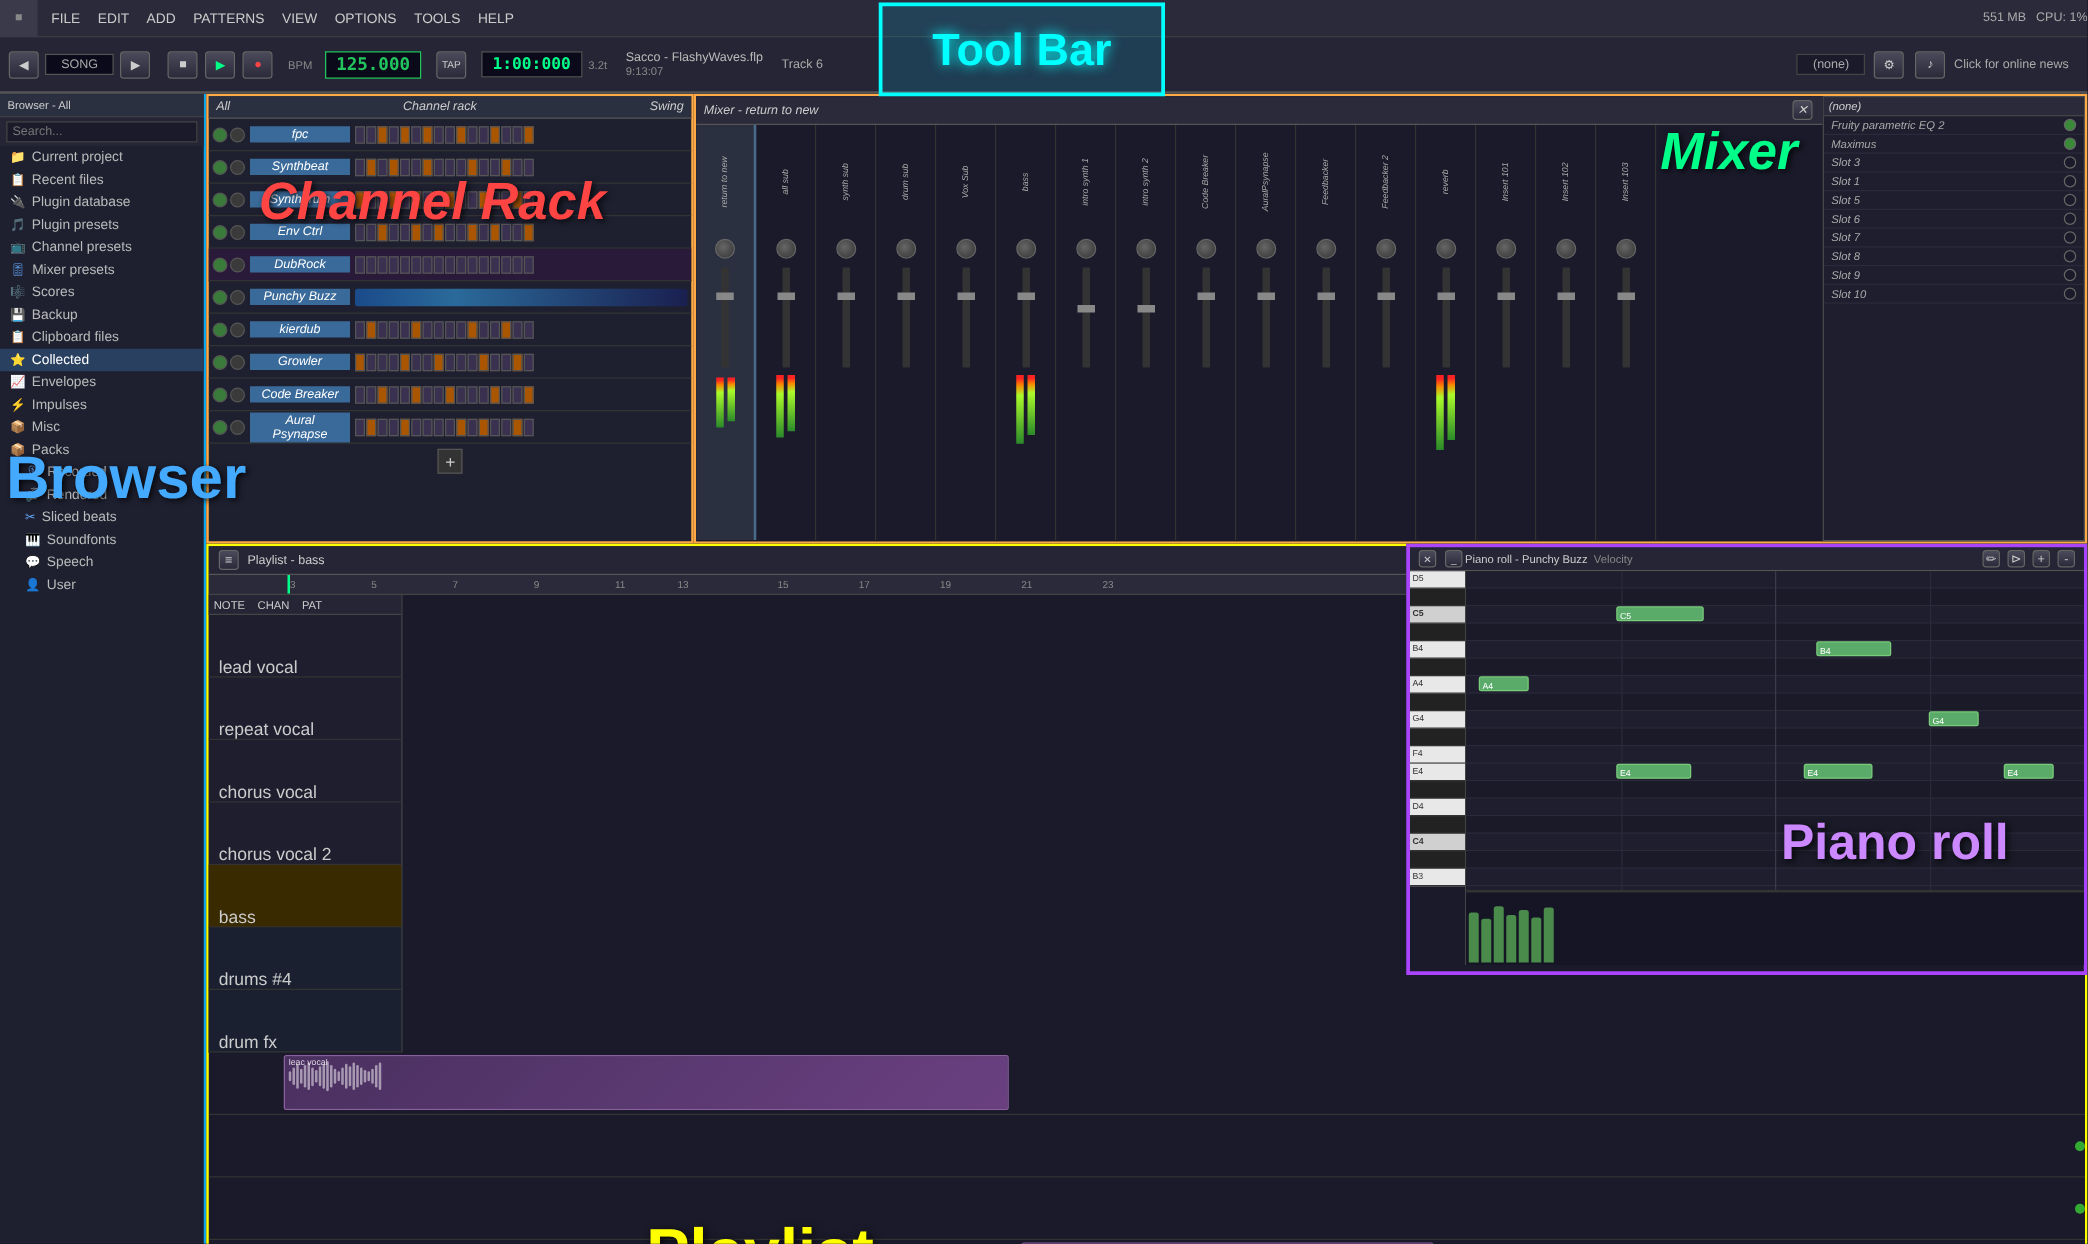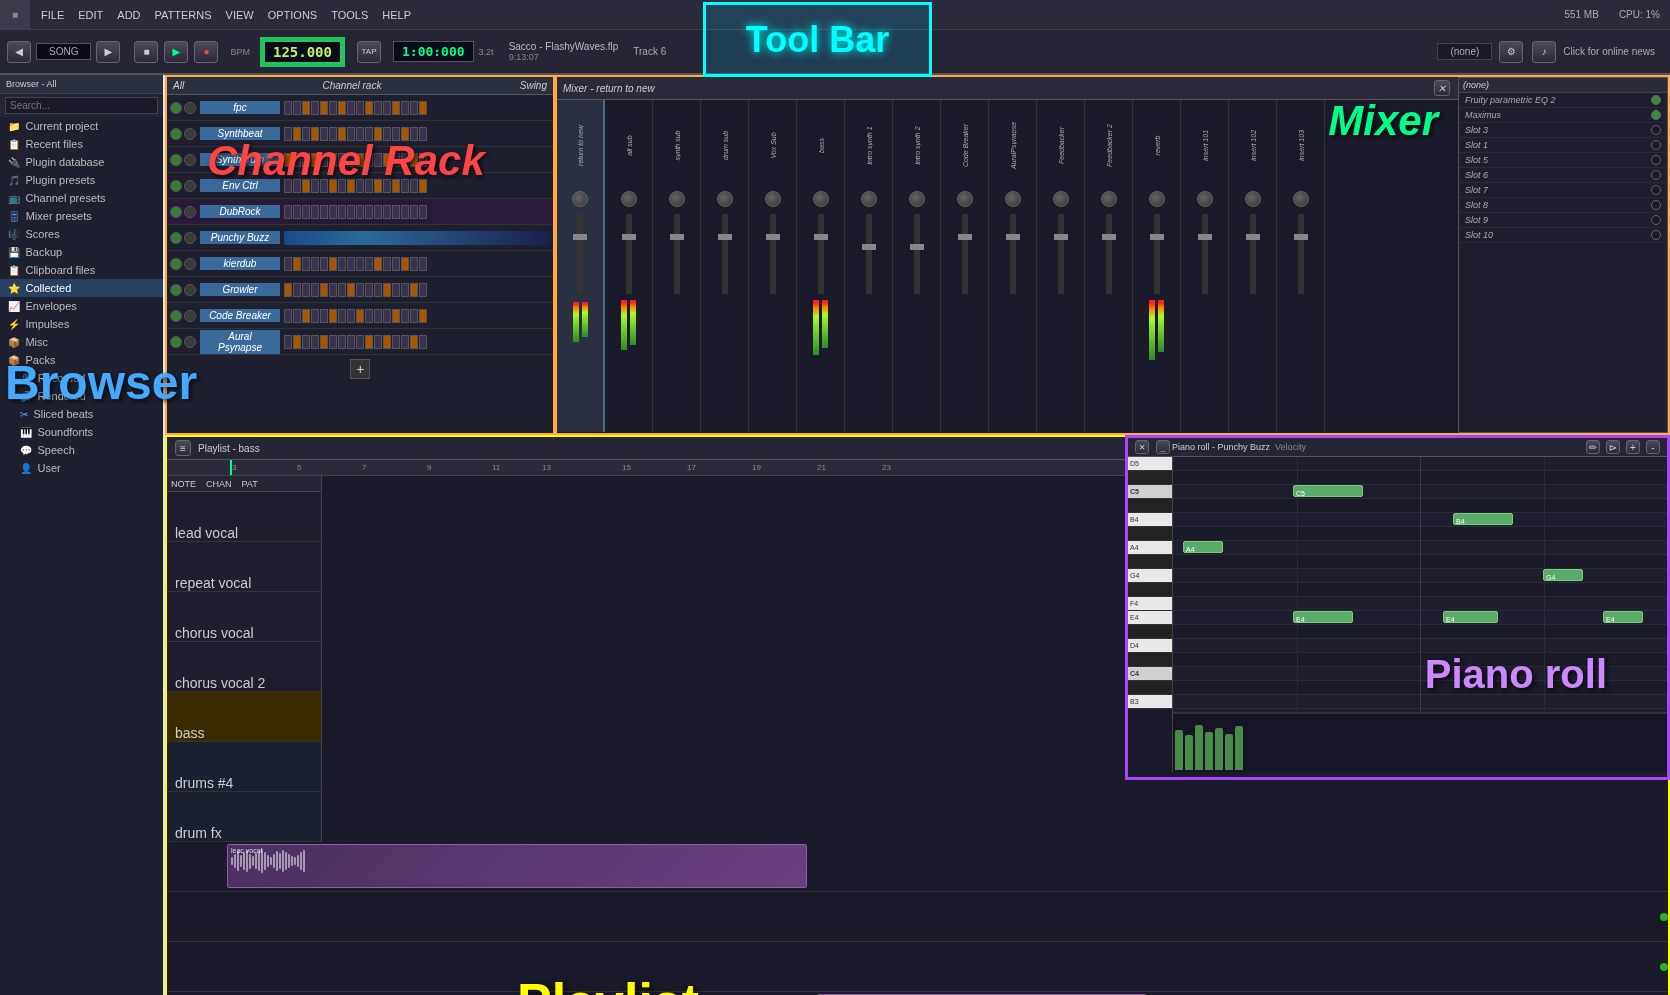--- a/index.html
+++ b/index.html
@@ -83,21 +83,21 @@
       position: absolute;
       top: 75px;
       left: 0; right: 0; bottom: 0;
       display: flex;
     }
 
     
     #browser-sidebar {
       width: 165px;
       background: #1e2030;
-      border-right: 2px solid #e5e5e5;
+      border-right: 2px solid #0ea5e9;
       display: flex;
       flex-direction: column;
       position: relative;
       flex-shrink: 0;
     }
 
     #browser-label {
       position: absolute;
       top: 280px;
       left: 5px;
@@ -548,22 +548,22 @@
       align-items: center;
       justify-content: center;
       cursor: pointer;
       margin: 0 2px;
       color: #ccc;
       font-size: 10px;
     }
 
     .bpm-display {
       background: #0a0a1a;
-      border: 5px solid #22c55e;
-      color: #bef264;
+      border: 1px solid #22c55e;
+      color: #22c55e;
       font-size: 14px;
       font-weight: bold;
       padding: 2px 8px;
       font-family: monospace;
       margin: 0 5px;
     }
 
     .time-display {
       background: #0a0a1a;
       border: 1px solid #555;
@@ -614,21 +614,21 @@
   <div class="menu-items">
     <span class="menu-item">FILE</span>
     <span class="menu-item">EDIT</span>
     <span class="menu-item">ADD</span>
     <span class="menu-item">PATTERNS</span>
     <span class="menu-item">VIEW</span>
     <span class="menu-item">OPTIONS</span>
     <span class="menu-item">TOOLS</span>
     <span class="menu-item">HELP</span>
   </div>
-  <div style="margin-left:auto;display:flex;align-items:flex-end;gap:20px;padding-right:10px;">
+  <div style="margin-left:auto;display:flex;align-items:flex-end;gap:8px;">
     <span style="font-size:10px;color:#aaa;">551 MB</span>
     <span style="font-size:10px;color:#aaa;">CPU: 1%</span>
   </div>
 </div>
 
 <div id="transport-bar">
 
   <div style="display:flex;align-items:center;gap:3px;margin-right:10px;">
     <div class="transport-btn">◀</div>
     <div style="background:#0a0a1a;border:1px solid #555;padding:2px 12px;font-size:10px;color:#aaa;min-width:50px;text-align:center;">SONG</div>

